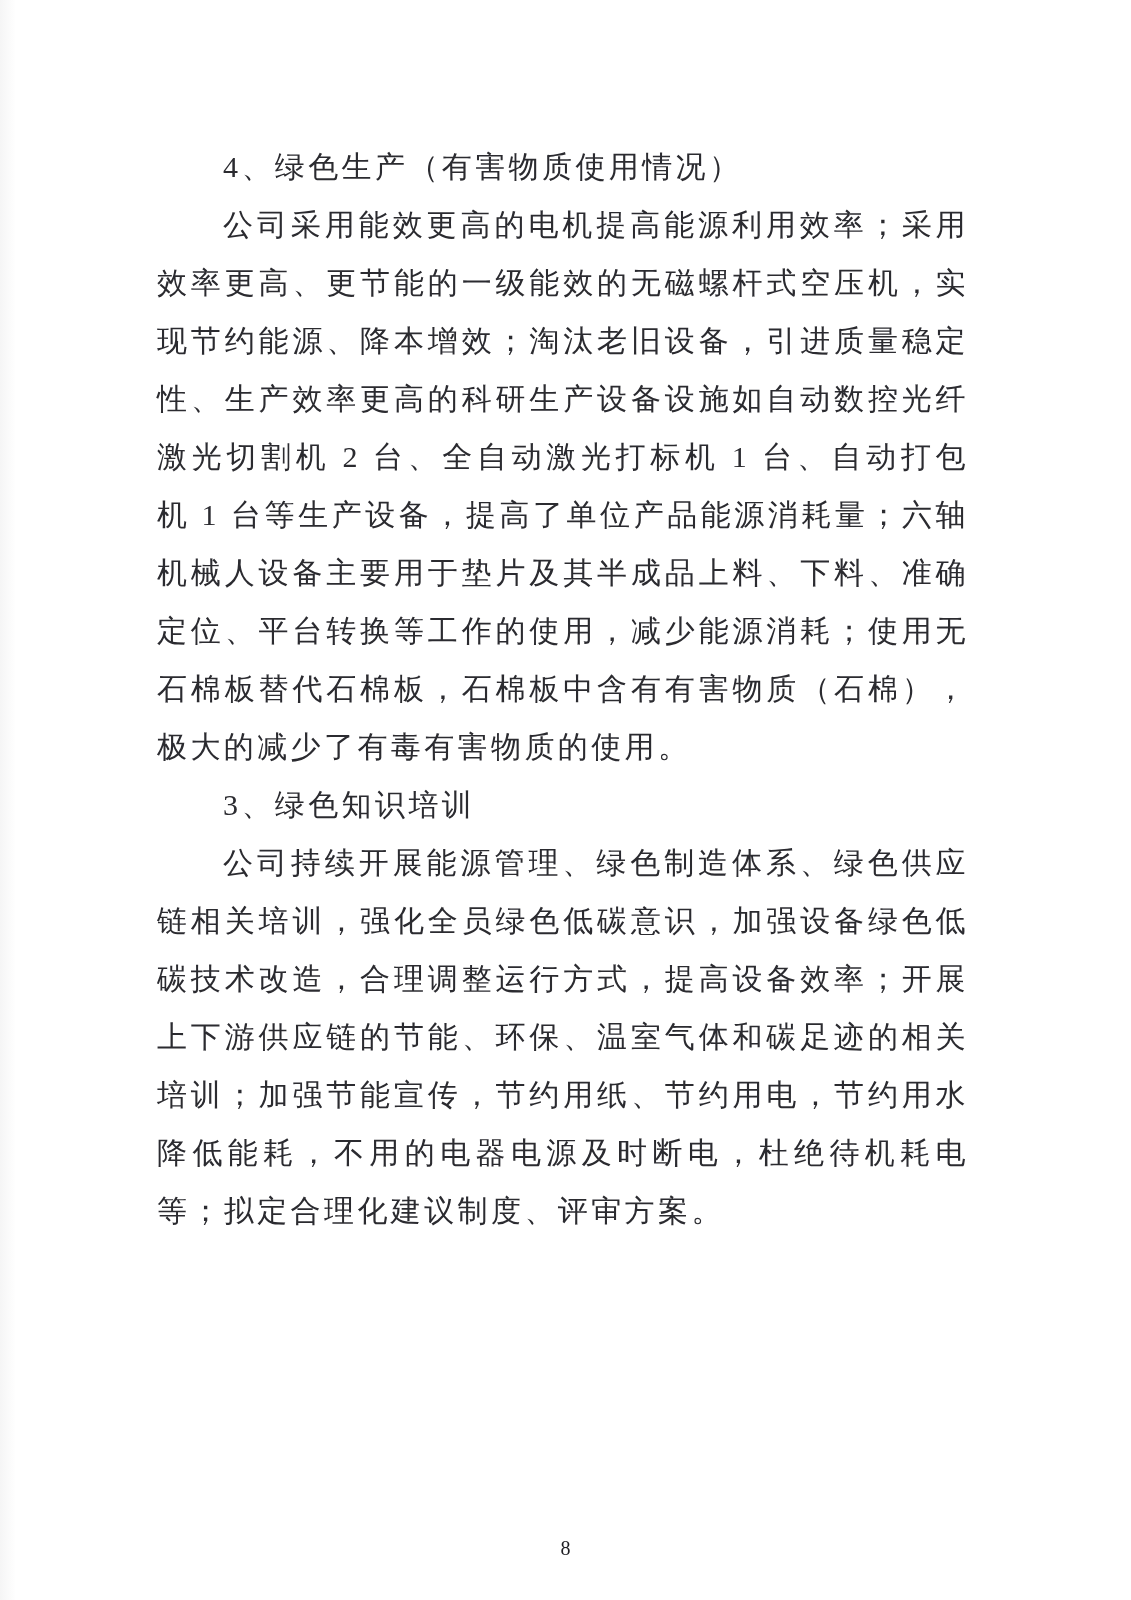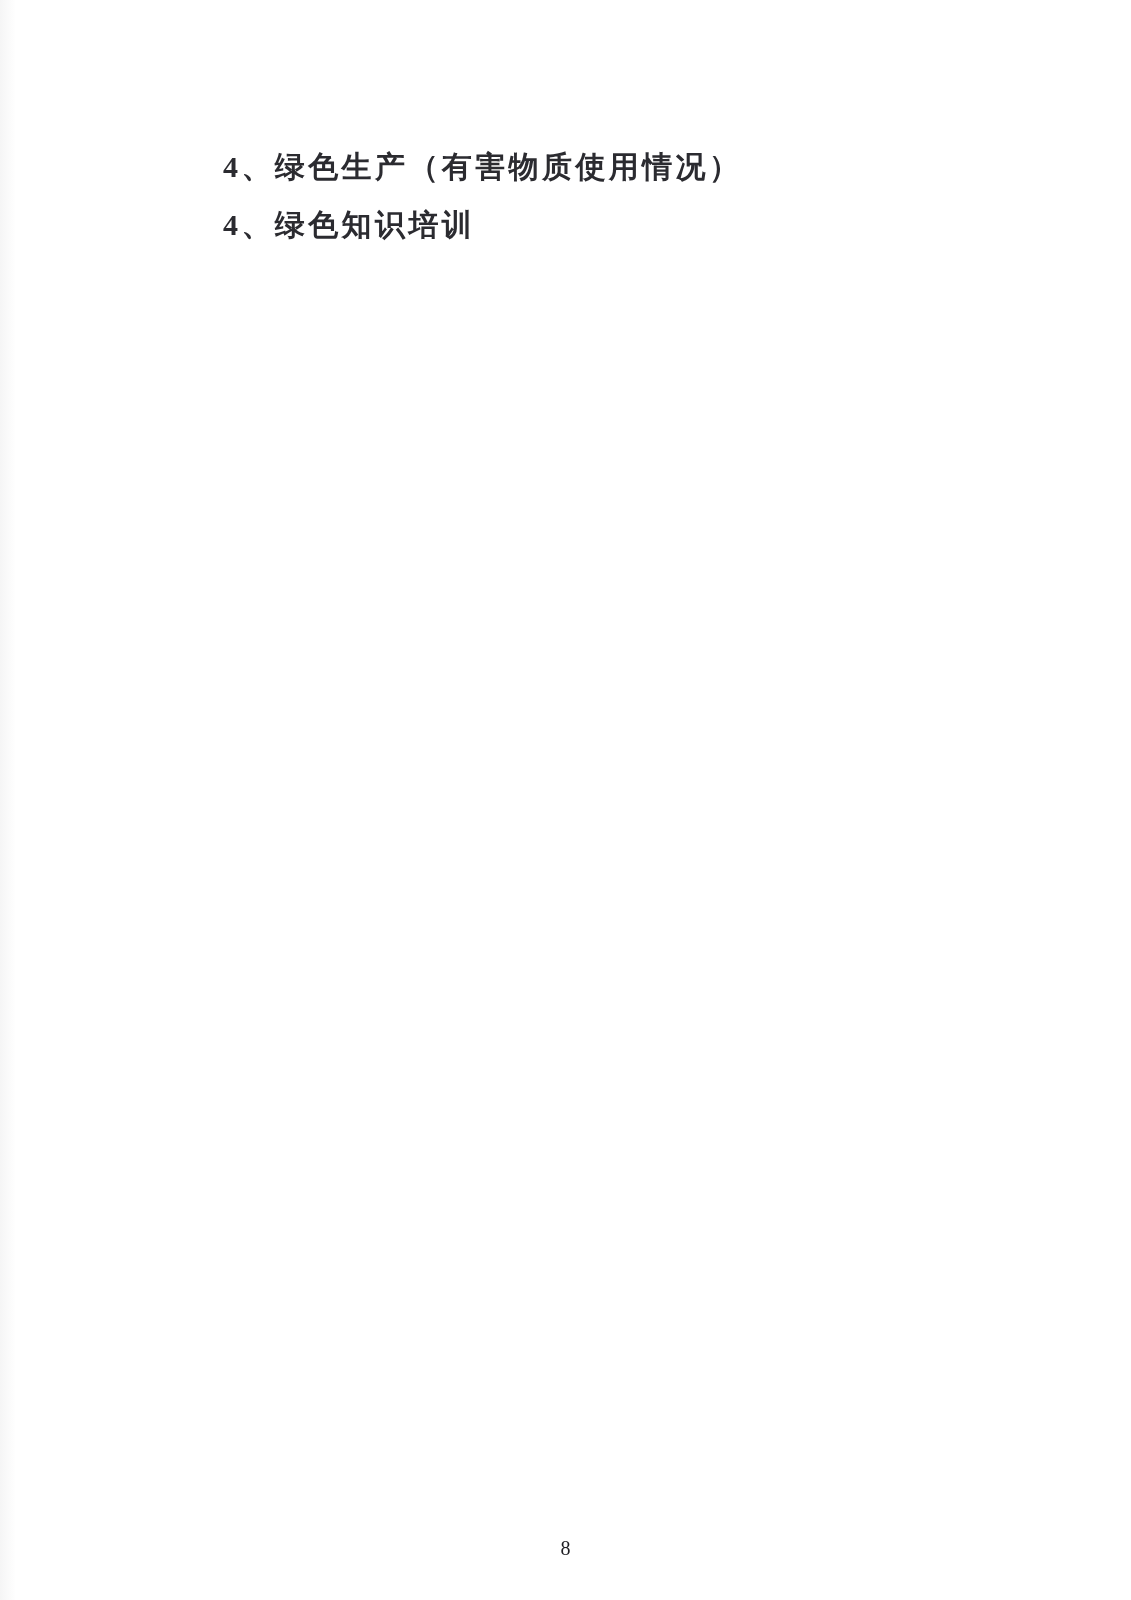--- a/index.html
+++ b/index.html
@@ -34,21 +34,20 @@
     color: #2b2b30;
     font-size: 30px;
     line-height: 58px;
     letter-spacing: 3.4px;
     text-align: justify;
     text-align-last: left;
   }
   .para {
     text-indent: 66px;
     margin: 0;
-    font-weight: bold;
   }
   .footer {
     position: absolute;
     left: 0;
     right: 0;
     top: 1536px;
     text-align: center;
     font-size: 20px;
     line-height: 24px;
     letter-spacing: 0;
@@ -56,17 +55,19 @@
   }
 </style>
 </head>
 <body>
 
 <div class="page">
   <div class="edge-shading"></div>
 
   <div class="content">
     <p class="para">4、绿色生产（有害物质使用情况）</p>
-    <p class="para">4、绿色知识培训</p>
+    <p class="para">公司采用能效更高的电机提高能源利用效率；采用效率更高、更节能的一级能效的无磁螺杆式空压机，实现节约能源、降本增效；淘汰老旧设备，引进质量稳定性、生产效率更高的科研生产设备设施如自动数控光纤激光切割机 2 台、全自动激光打标机 1 台、自动打包机 1 台等生产设备，提高了单位产品能源消耗量；六轴机械人设备主要用于垫片及其半成品上料、下料、准确定位、平台转换等工作的使用，减少能源消耗；使用无石棉板替代石棉板，石棉板中含有有害物质（石棉），极大的减少了有毒有害物质的使用。</p>
+    <p class="para">3、绿色知识培训</p>
+    <p class="para">公司持续开展能源管理、绿色制造体系、绿色供应链相关培训，强化全员绿色低碳意识，加强设备绿色低碳技术改造，合理调整运行方式，提高设备效率；开展上下游供应链的节能、环保、温室气体和碳足迹的相关培训；加强节能宣传，节约用纸、节约用电，节约用水降低能耗，不用的电器电源及时断电，杜绝待机耗电等；拟定合理化建议制度、评审方案。</p>
   </div>
 
   <div class="footer">8</div>
 </div>
 
 </body></html>

